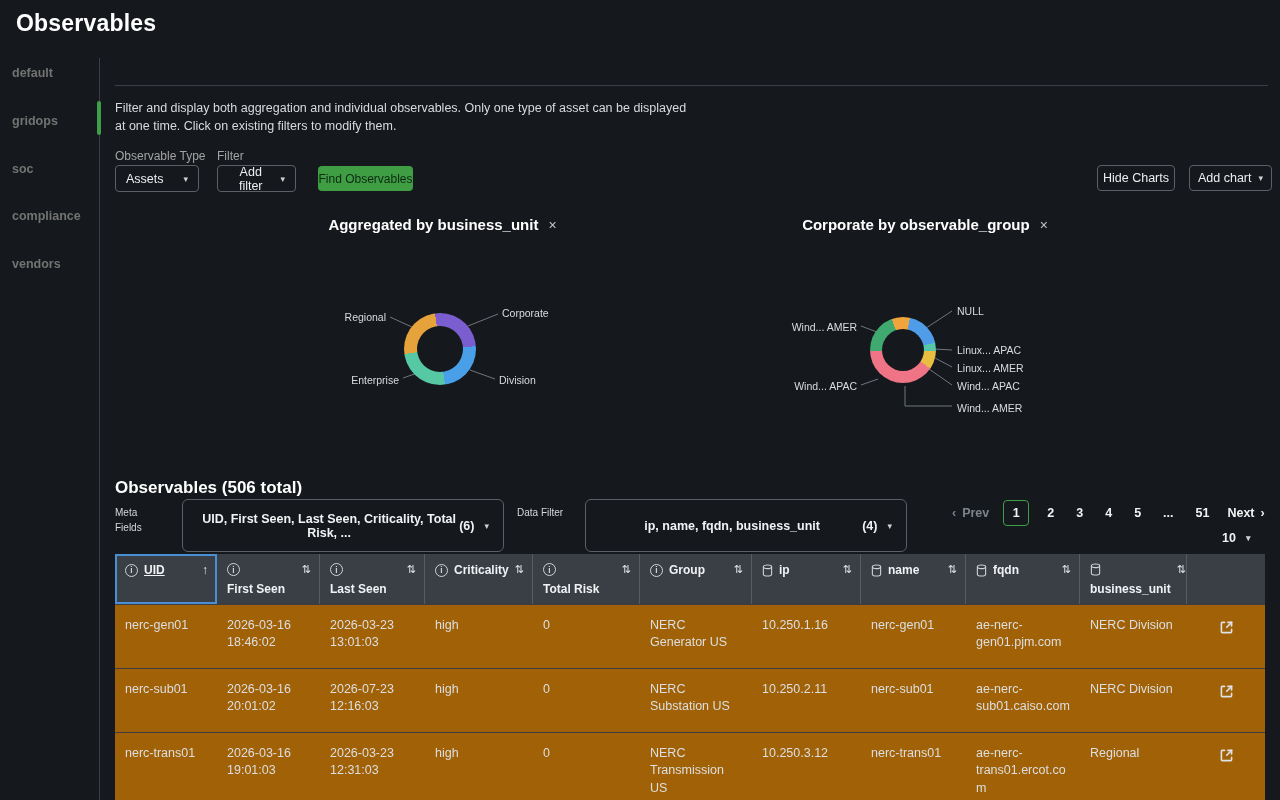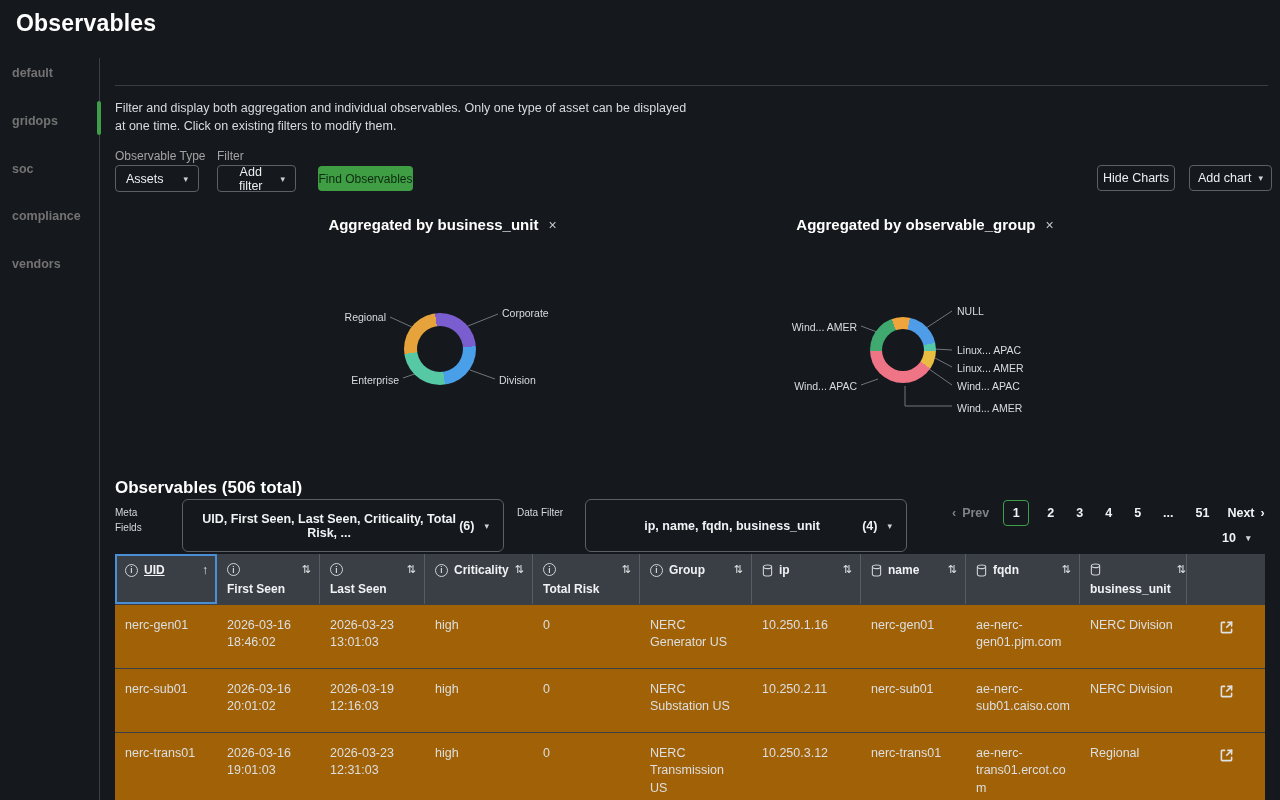--- a/index.html
+++ b/index.html
@@ -110,21 +110,21 @@
     <span>Add chart</span>
     <span class="caret">▾</span>
   </button>
 
   <div class="charts-row">
 
     <div class="chart-title" style="left:285px; top:6px; width:315px">
       <span>Aggregated by business_unit</span><span class="close">×</span>
     </div>
     <div class="chart-title" style="left:765px; top:6px; width:320px">
-      <span>Aggregated by observable_group</span><span class="close">×</span>
+      <span>Corporate by observable_group</span><span class="close">×</span>
     </div>
 
     <svg class="leader-lines" width="1280" height="262" viewBox="0 0 1280 262">
       <g stroke="#70767c" stroke-width="1" fill="none">
         <path d="M390,107 L414,118"></path>
         <path d="M498,104 L463,118"></path>
         <path d="M403,168 L426,160"></path>
         <path d="M495,169 L470,160"></path>
         <path d="M952,101 L920,122"></path>
         <path d="M952,140 L934,139"></path>
@@ -295,21 +295,21 @@
               <path d="M6.2 3.2H4c-.5 0-.8.3-.8.8v8c0 .5.3.8.8.8h8c.5 0 .8-.3.8-.8V9.8" stroke="#dfe2e5" stroke-width="1.5" fill="none" stroke-linecap="round"></path>
               <path d="M9.3 3.2h3.5v3.5" stroke="#dfe2e5" stroke-width="1.5" fill="none" stroke-linecap="round"></path>
               <path d="M12.8 3.2 8.2 7.8" stroke="#dfe2e5" stroke-width="1.5" fill="none" stroke-linecap="round"></path>
             </svg></button>
         </div>
     </div>
 
     <div class="tbl-row">
       <div class="td">nerc-sub01</div>
       <div class="td">2026-03-16 20:01:02</div>
-      <div class="td">2026-03-19 12:16:03</div>
+      <div class="td">2026-07-23 12:16:03</div>
       <div class="td">high</div>
       <div class="td">0</div>
       <div class="td">NERC Substation US</div>
       <div class="td">10.250.2.11</div>
       <div class="td">nerc-sub01</div>
       <div class="td">ae-nerc-sub01.caiso.com</div>
       <div class="td">NERC Division</div>
       <div class="td action">
           <button class="ext-btn"><svg width="17" height="17" viewBox="0 0 16 16">
               <path d="M6.2 3.2H4c-.5 0-.8.3-.8.8v8c0 .5.3.8.8.8h8c.5 0 .8-.3.8-.8V9.8" stroke="#dfe2e5" stroke-width="1.5" fill="none" stroke-linecap="round"></path>

